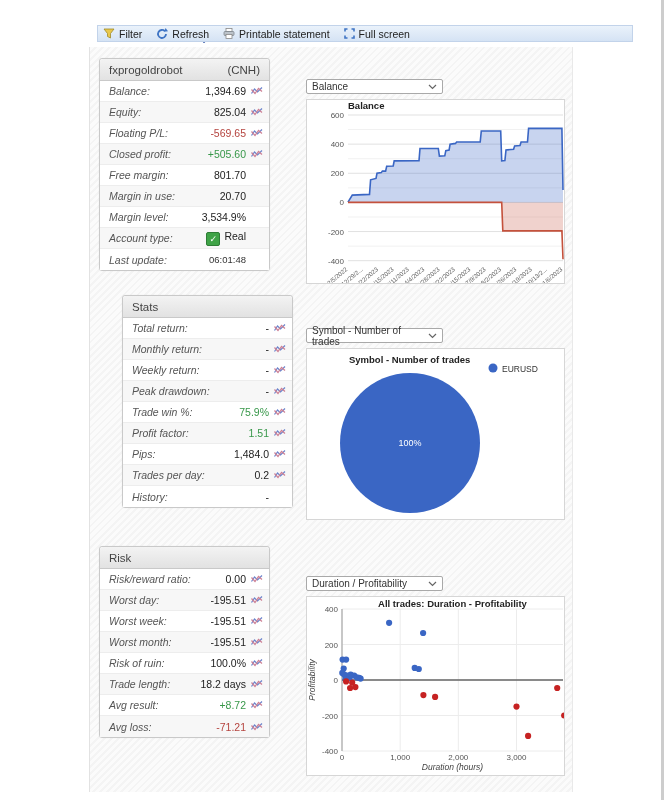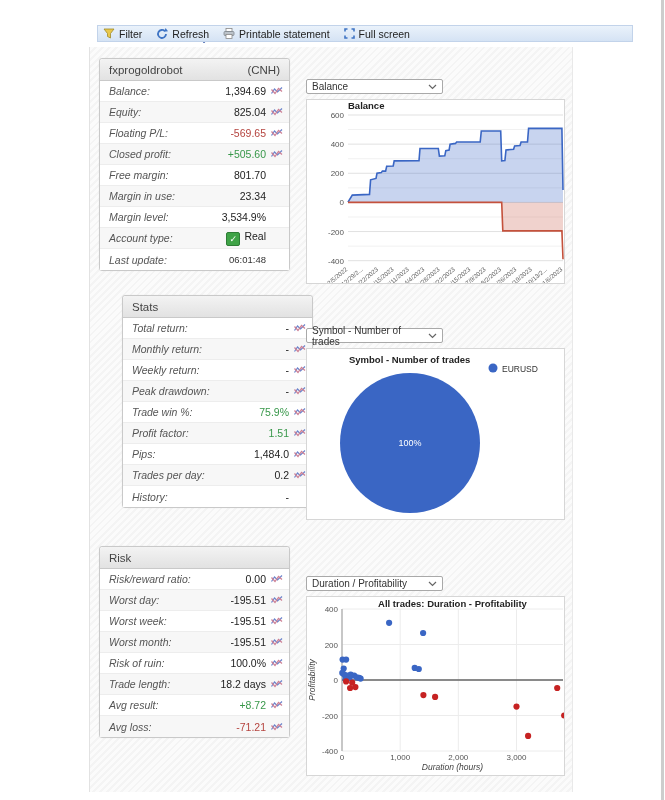--- a/index.html
+++ b/index.html
@@ -26,21 +26,21 @@
   .tool{display:flex;align-items:center;gap:4px;cursor:pointer;color:#222;font-size:10.5px;}
   .tool .ticon{display:flex;align-items:center;}
   
   .content-bg{
     position:absolute;left:89px;top:47px;width:482px;height:745px;
     background:repeating-linear-gradient(135deg,#fbfbfb 0 3px,#f4f4f4 3px 5px);
     border-left:1px solid #e2e2e2;border-right:1px solid #e9e9e9;
   }
   
   .panel{
-    position:absolute;width:191px;background:#fff;border:1px solid #c9c9c9;
+    position:absolute;width:171px;background:#fff;border:1px solid #c9c9c9;
     border-radius:3px;box-sizing:border-box;box-shadow:0 0 2px rgba(0,0,0,0.05);
   }
   .panel-h{
     height:21px;display:flex;align-items:center;justify-content:space-between;
     padding:0 9px;background:linear-gradient(#f3f3f3,#e2e2e2);
     border-bottom:1px solid #c9c9c9;border-radius:3px 3px 0 0;
     color:#444;font-size:11.5px;
   }
   .row{
     height:21px;display:flex;align-items:center;padding:0 6px 0 9px;
@@ -174,21 +174,21 @@
         <span class="val">801.70</span>
         <span class="sico blank">
           <svg width="12" height="10" viewBox="0 0 12 10">
             <polyline points="0.5,7.5 3.5,3 6.5,6 11,1.5" fill="none" stroke="#6b84cc" stroke-width="1.2"></polyline>
             <polyline points="0.5,3.5 4,7.5 7.5,2.5 11,5.5" fill="none" stroke="#cc7f94" stroke-width="1.2"></polyline>
           </svg>
         </span>
       </div>
       <div class="row">
         <span class="lbl">Margin in use:</span>
-        <span class="val">23.34</span>
+        <span class="val">20.70</span>
         <span class="sico blank">
           <svg width="12" height="10" viewBox="0 0 12 10">
             <polyline points="0.5,7.5 3.5,3 6.5,6 11,1.5" fill="none" stroke="#6b84cc" stroke-width="1.2"></polyline>
             <polyline points="0.5,3.5 4,7.5 7.5,2.5 11,5.5" fill="none" stroke="#cc7f94" stroke-width="1.2"></polyline>
           </svg>
         </span>
       </div>
       <div class="row">
         <span class="lbl">Margin level:</span>
         <span class="val">3,534.9%</span>

